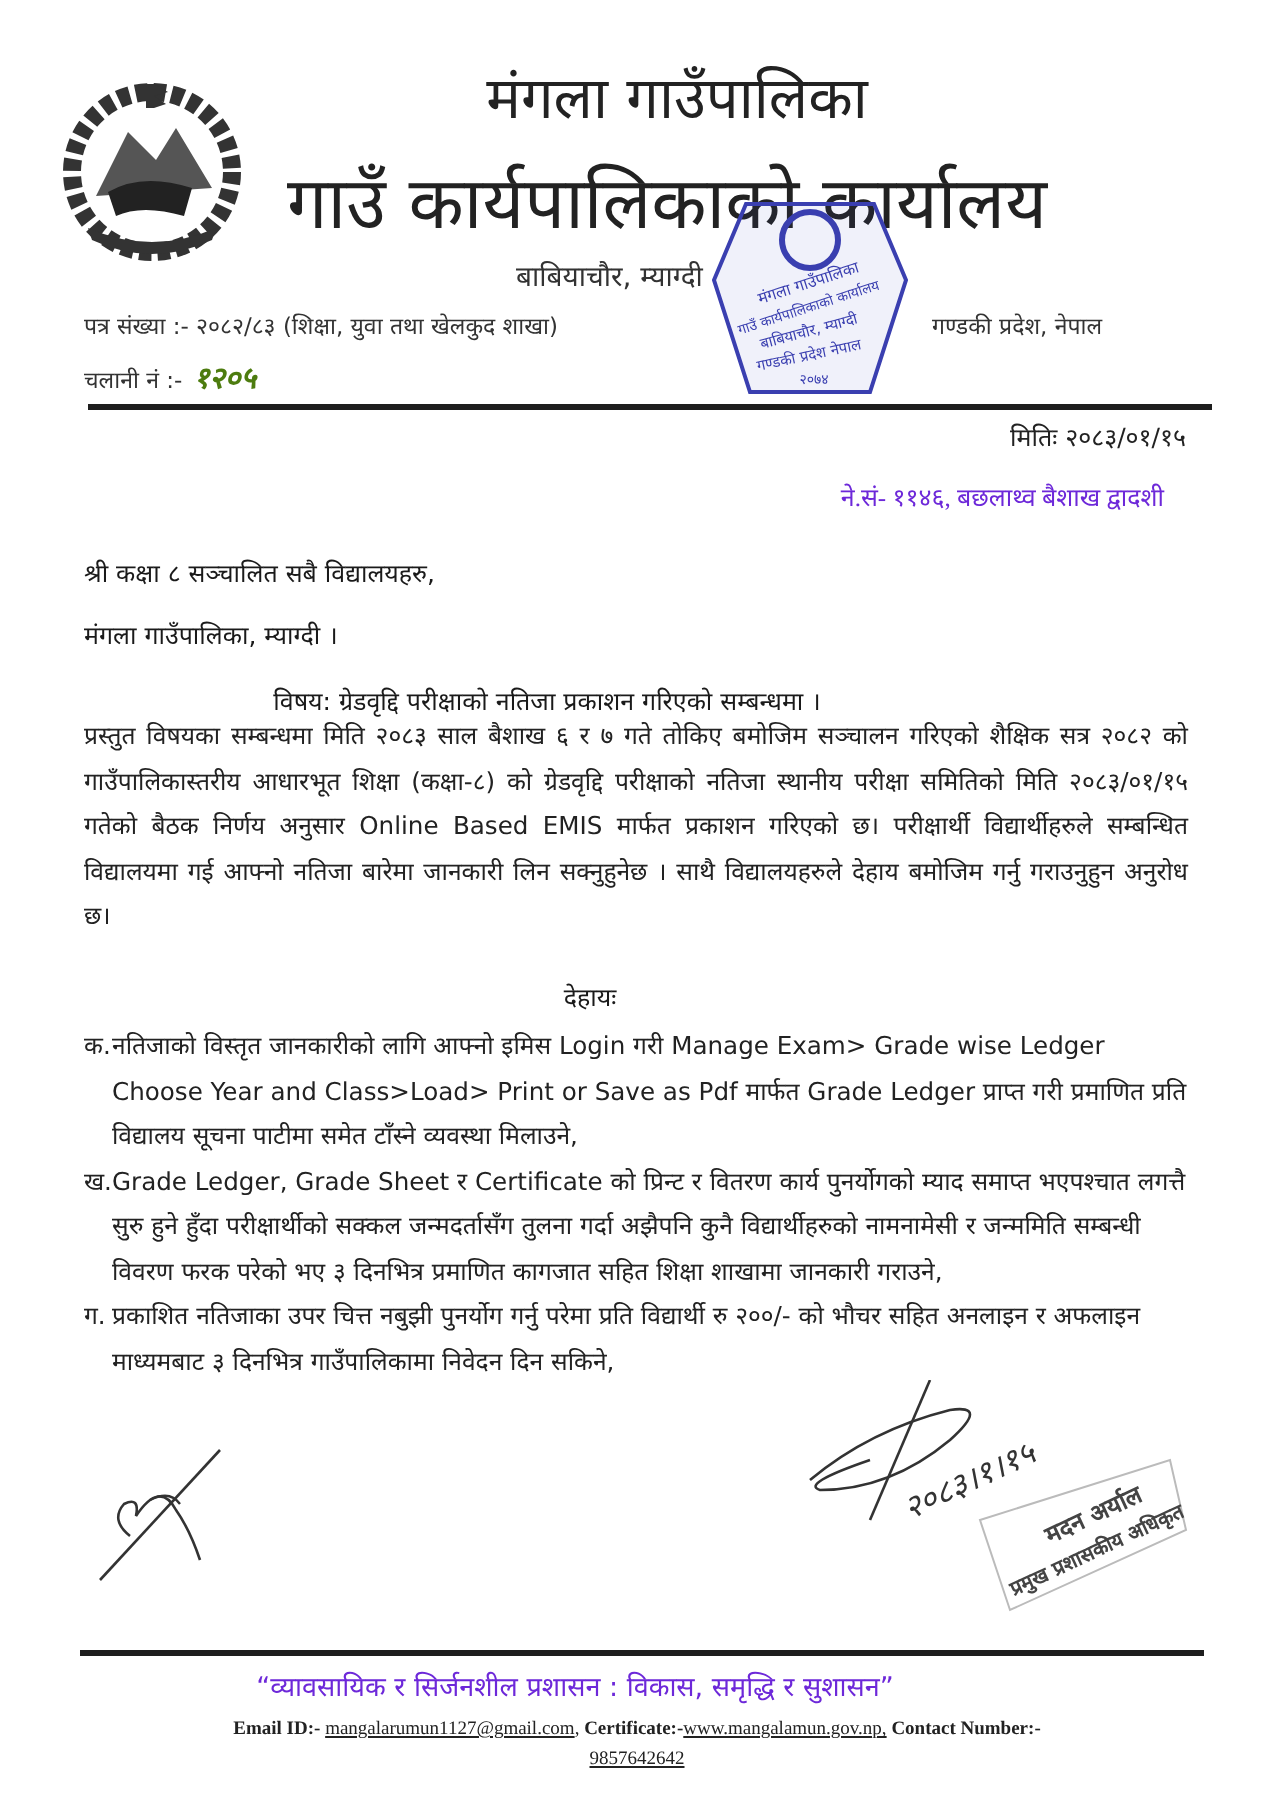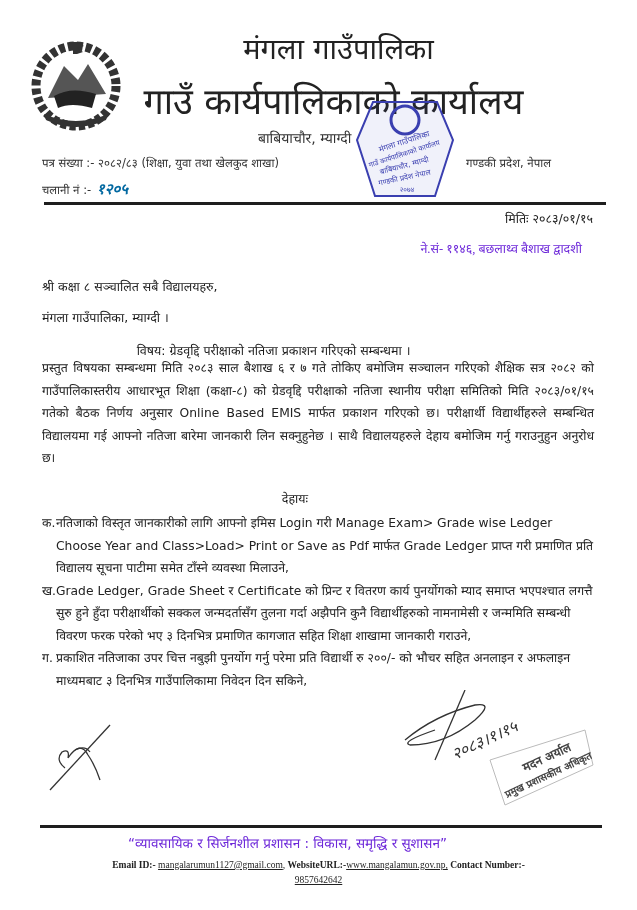--- a/index.html
+++ b/index.html
@@ -8,21 +8,21 @@
     font-family: "DejaVu Serif", serif; color: #1a1a1a;
   }
   .abs { position: absolute; }
   .logo { left: 26px; top: 36px; width: 100px; height: 100px; }
   .title1 { left: 0; width: 637px; top: 28px; text-align: center; font-size: 29px; font-family: "DejaVu Sans", sans-serif; color: #222; padding-left: 40px; box-sizing: border-box; }
   .title2 { left: 0; width: 637px; top: 76px; text-align: center; font-size: 36px; font-family: "DejaVu Sans", sans-serif; color: #222; padding-left: 30px; box-sizing: border-box; }
   .address { left: 258px; top: 128px; font-size: 14px; font-family: "DejaVu Sans", sans-serif; color: #333; }
   .ref { left: 42px; top: 155px; font-size: 11.5px; font-family: "DejaVu Sans", sans-serif; color: #333; }
   .province { left: 466px; top: 155px; font-size: 11.5px; font-family: "DejaVu Sans", sans-serif; color: #333; }
   .chalani { left: 42px; top: 178px; font-size: 11.5px; font-family: "DejaVu Sans", sans-serif; color: #333; }
-  .chalani .hand { font-family: Liberation Sans, sans-serif; font-style: italic; font-weight: bold; font-size: 15px; color: #0369a1; margin-left: 2px; }
+  .chalani .hand { font-family: Liberation Sans, sans-serif; font-style: italic; font-weight: bold; font-size: 15px; color: #4d7c0f; margin-left: 2px; }
   .rule-top { left: 44px; top: 202px; width: 562px; height: 3px; background: #1e1e1e; }
   .stamp {
     left: 355px; top: 100px; width: 100px; height: 98px;
   }
   .date { right: 44px; top: 210px; font-size: 12.5px; font-family: "DejaVu Sans", sans-serif; color: #222; }
   .nsdate { right: 55px; top: 240px; font-size: 12.5px; font-family: Liberation Serif, serif; color: #6d28d9; }
   .to1 { left: 42px; top: 278px; font-size: 12.5px; font-family: "DejaVu Sans", sans-serif; }
   .to2 { left: 42px; top: 309px; font-size: 12.5px; font-family: "DejaVu Sans", sans-serif; }
   .subject { left: 0; width: 537px; top: 342px; text-align: center; font-size: 12.5px; font-family: "DejaVu Sans", sans-serif; padding-left: 10px; box-sizing: border-box; }
   .body-para {
@@ -134,16 +134,16 @@
   </svg>
 </div>
 
 <div class="abs rule-bottom"></div>
 
 <div class="abs motto">“व्यावसायिक र सिर्जनशील प्रशासन : विकास, समृद्धि र सुशासन”</div>
 
 <div class="abs contact">
   <b>Email ID:-</b>
   <span class="link">mangalarumun1127@gmail.com</span>,
-  <b>WebsiteURL:-</b><span class="link">www.mangalamun.gov.np,</span>
+  <b>Certificate:-</b><span class="link">www.mangalamun.gov.np,</span>
   <b>Contact Number:-</b><br>
   <span class="link">9857642642</span>
 </div>
 
 </body></html>

